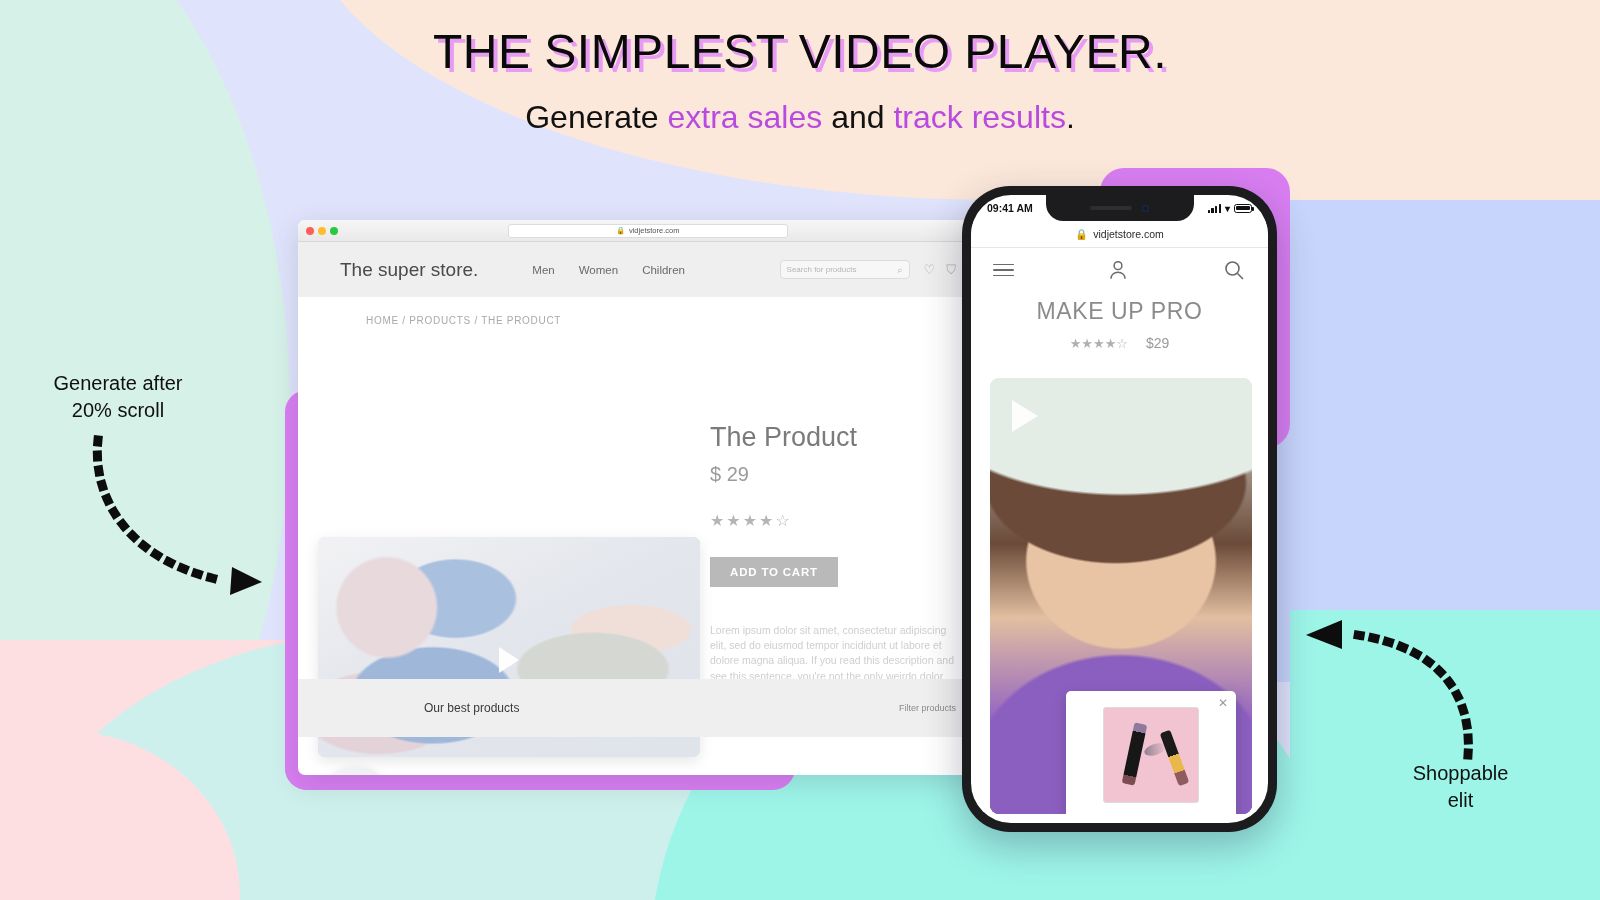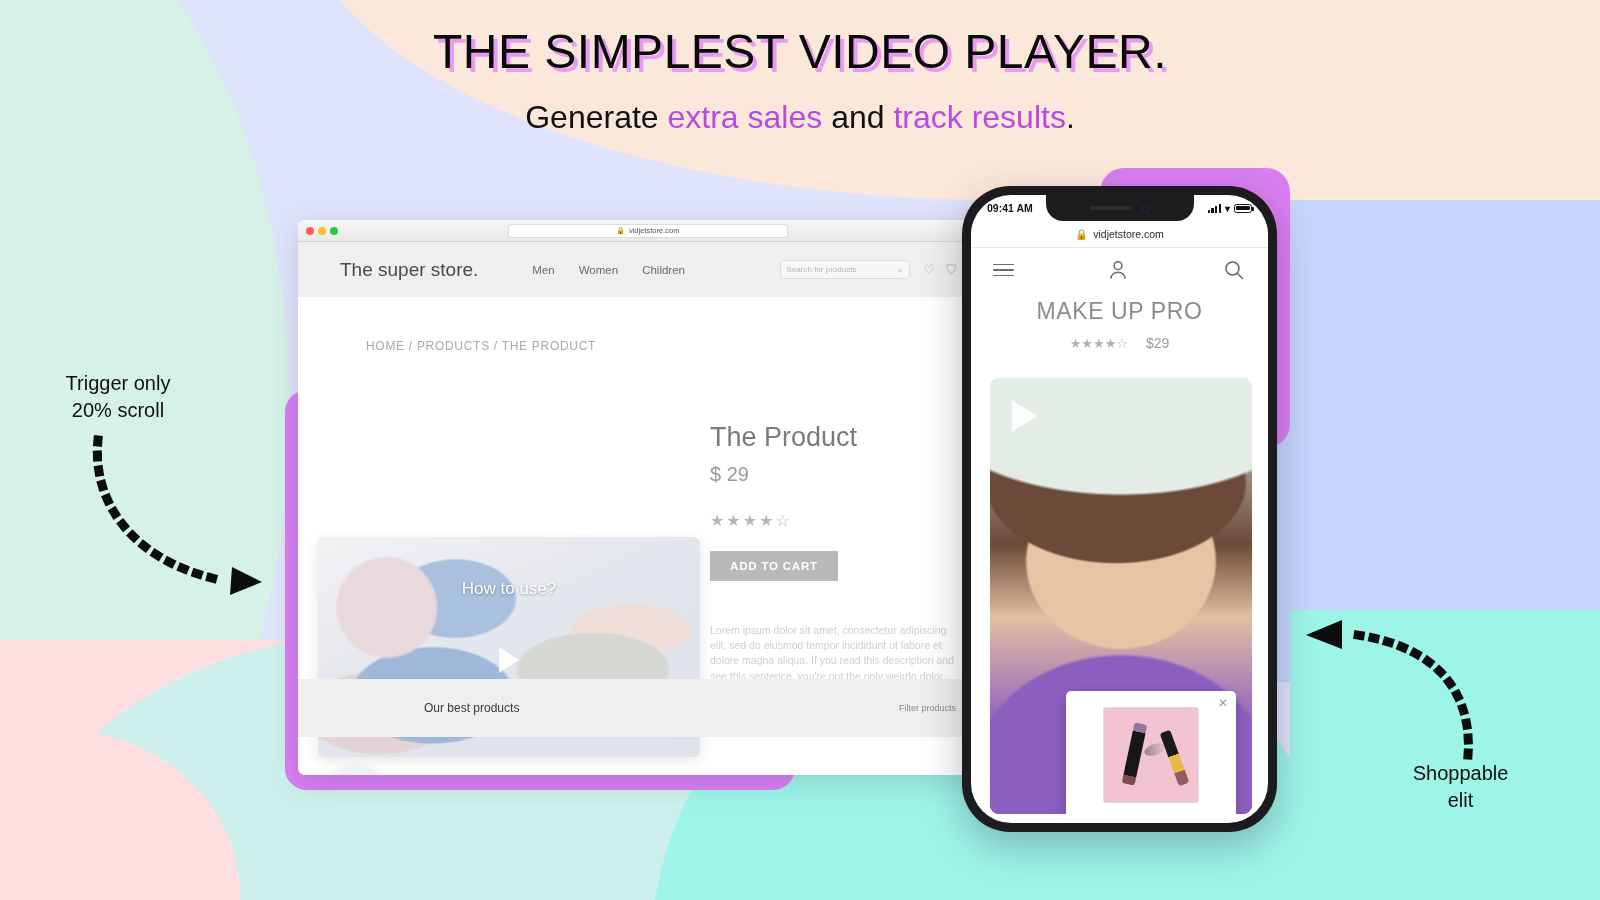--- a/index.html
+++ b/index.html
@@ -183,36 +183,36 @@
   }
   .store-search .mag {
     position: absolute; right: 6px; top: 50%; transform: translateY(-50%);
     color: #b0b0b0; font-size: 9px;
   }
   .hdr-icons { display: flex; gap: 11px; margin-left: 14px; color: #b2b2b2; font-size: 13px; }
 
   .store-body { position: relative; background: #fff; height: 440px; padding: 0; }
   .breadcrumb {
     position: absolute; left: 68px; top: 18px;
-    font-size: 12px; letter-spacing: .7px; color: #a9a9a9; margin-top: 24px;
+    font-size: 10px; letter-spacing: .7px; color: #a9a9a9;
   }
   .prod-title {
     position: absolute; left: 412px; top: 125px;
     font-size: 27px; color: #7b7b7b; font-weight: 400;
   }
   .prod-price {
     position: absolute; left: 412px; top: 166px;
     font-size: 20px; color: #9b9b9b;
   }
   .prod-stars {
     position: absolute; left: 412px; top: 214px;
     font-size: 16px; color: #b5b5b5; letter-spacing: 2px;
   }
   .add-cart {
-    position: absolute; left: 412px; top: 254px;
+    position: absolute; left: 412px; top: 260px;
     width: 128px; height: 30px;
     background: #b9b9b9;
     color: #fff;
     font-size: 11.5px; font-weight: 700; letter-spacing: .8px;
     display: flex; align-items: center; justify-content: center;
     border: none; cursor: pointer;
     font-family: "Liberation Sans", sans-serif;
   }
   .prod-desc {
     position: absolute; left: 412px; top: 326px;
@@ -500,21 +500,20 @@
       <div class="breadcrumb">HOME / PRODUCTS / THE PRODUCT</div>
 
       <div class="prod-title">The Product</div>
       <div class="prod-price">$ 29</div>
       <div class="prod-stars">★★★★☆</div>
       <button class="add-cart">ADD TO CART</button>
       <div class="prod-desc">Lorem ipsum dolor sit amet, consectetur adipiscing elit, sed do eiusmod tempor incididunt ut labore et dolore magna aliqua. If you read this description and see this sentence, you're not the only weirdo dolor in reprehenderit. Next time you feel like you're loosing your time, think about me. Duis aute irure dolor in reprehenderit in voluptate velit esse.</div>
 
       <div class="video-widget">
         <div class="vw-img"></div>
-        <div class="vw-label">How to use?</div>
         <div class="play-tri"></div>
       </div>
 
       <div class="bubble">
         <div class="bubble-img"></div>
       </div>
 
       <div class="store-footer">
         <div class="footer-title">Our best products</div>
         <div class="footer-filter">Filter products</div>
@@ -588,21 +587,21 @@
             <span class="card-name">MAKE UP PRO</span>
             <span class="card-price">$29</span>
           </div>
 
         </div>
       </div>
     </div>
   </div>
 
   <div class="anno anno-left">
-    <div>Trigger only</div>
+    <div>Generate after</div>
     <div>20% scroll</div>
   </div>
 
   <svg class="arrow-svg" style="left:70px; top:430px;" width="220" height="190">
     <path d="M28 10 C22 70, 60 130, 150 150" stroke="#0d0d0d" stroke-width="9" fill="none" stroke-dasharray="2 13" stroke-linecap="square"></path>
     <polygon points="162,137 192,152 160,165" fill="#0d0d0d"></polygon>
   </svg>
 
   <svg class="arrow-svg" style="left:1300px; top:615px;" width="190" height="150">
     <path d="M168 140 C172 80, 140 30, 50 19" stroke="#0d0d0d" stroke-width="9" fill="none" stroke-dasharray="2 13" stroke-linecap="square"></path>

